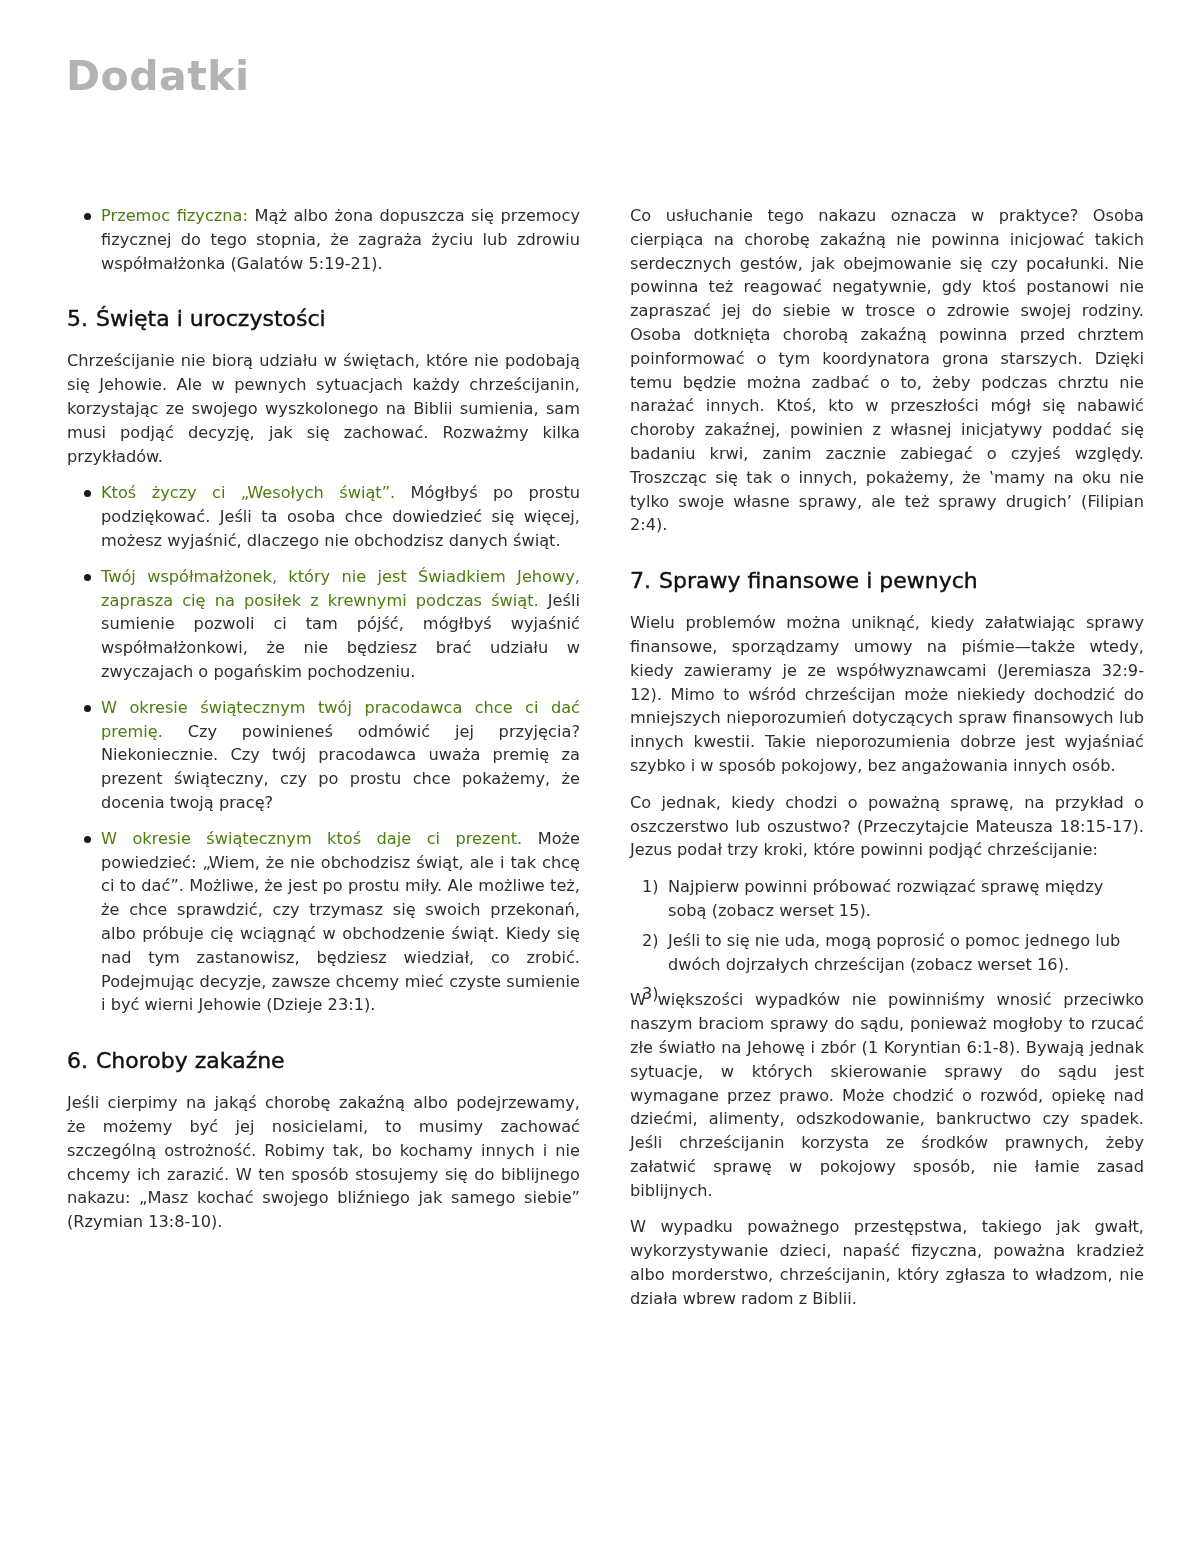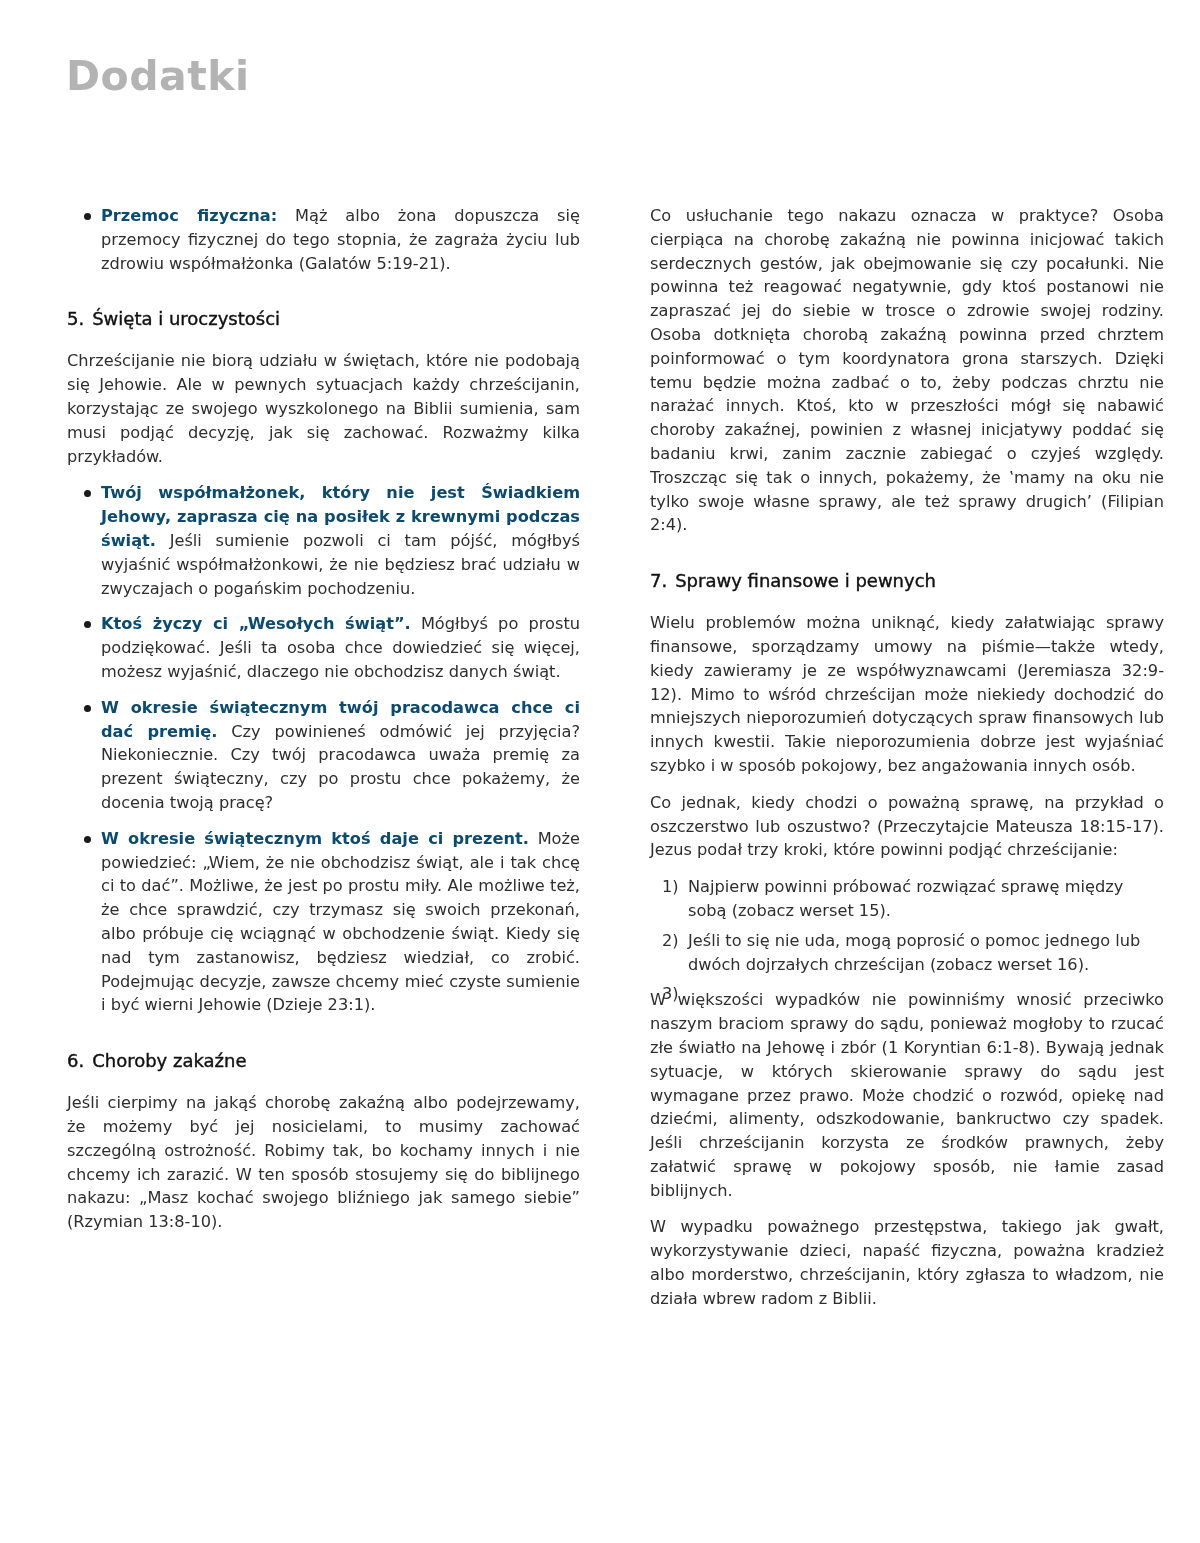--- a/index.html
+++ b/index.html
@@ -12,38 +12,38 @@
   .page-header {
     position: absolute; left: 66px; top: 52px;
     font-size: 41px; font-weight: bold; color: #b3b3b3;
     letter-spacing: 0.5px;
   }
   .col {
     position: absolute; top: 204px; width: 515px;
     font-size: 16.2px; line-height: 23.8px;
   }
   .col-left { left: 67px; width: 513px; }
-  .col-right { left: 650px; width: 514px; }
+  .col-right { left: 630px; width: 514px; }
   p.body { text-align: justify; margin-bottom: 13px; hyphens: manual; }
   h2.section {
-    font-size: 18px; font-weight: normal; color: #111;
+    font-size: 22px; font-weight: normal; color: #111;
     margin: 30px 0 16px 0; line-height: 28px;
     -webkit-text-stroke: 0.4px #111;
   }
   h2.section .num { margin-right: 8px; }
   ul.bullets { list-style: none; }
   ul.bullets li {
     position: relative; padding-left: 34px; text-align: justify;
     margin-bottom: 12px;
   }
   ul.bullets li .dot {
     position: absolute; left: 17px; top: 9px;
     width: 7px; height: 7px; border-radius: 50%; background: #1a1a1a;
   }
-  ul.bullets li b { font-weight: bold; color: #0c4a6e; }
+  ul.bullets li b { font-weight: normal; color: #4d7c0f; }
   ol.steps { list-style: none; margin: 4px 0 12px 12px; }
   ol.steps li {
     position: relative; padding-left: 26px; margin-bottom: 6px;
     text-align: left;
   }
   ol.steps li .n { position: absolute; left: 0; top: 0; }
   .first-block { margin-top: 0; }
 </style>
 </head>
 <body>
@@ -59,25 +59,25 @@
   </ul>
 
   <h2 class="section">
     <span class="num">5.</span><span>Święta i uroczystości</span>
   </h2>
   <p class="body">Chrześcijanie nie biorą udziału w świętach, które nie podobają się Jehowie. Ale w pewnych sytuacjach każdy chrześcijanin, korzystając ze swojego wyszkolonego na Biblii sumienia, sam musi podjąć decyzję, jak się zachować. Rozważmy kilka przykładów.</p>
 
   <ul class="bullets">
     <li>
       <span class="dot"></span>
-      <b>Twój współmałżonek, który nie jest Świadkiem Jehowy, zaprasza cię na posiłek z krewnymi podczas świąt.</b><span> Jeśli sumienie pozwoli ci tam pójść, mógłbyś wyjaśnić współmałżonkowi, że nie będziesz brać udziału w zwyczajach o pogańskim pochodzeniu.</span>
+      <b>Ktoś życzy ci „Wesołych świąt”.</b><span> Mógłbyś po prostu podziękować. Jeśli ta osoba chce dowiedzieć się więcej, możesz wyjaśnić, dlaczego nie obchodzisz danych świąt.</span>
     </li>
     <li>
       <span class="dot"></span>
-      <b>Ktoś życzy ci „Wesołych świąt”.</b><span> Mógłbyś po prostu podziękować. Jeśli ta osoba chce dowiedzieć się więcej, możesz wyjaśnić, dlaczego nie obchodzisz danych świąt.</span>
+      <b>Twój współmałżonek, który nie jest Świadkiem Jehowy, zaprasza cię na posiłek z krewnymi podczas świąt.</b><span> Jeśli sumienie pozwoli ci tam pójść, mógłbyś wyjaśnić współmałżonkowi, że nie będziesz brać udziału w zwyczajach o pogańskim pochodzeniu.</span>
     </li>
     <li>
       <span class="dot"></span>
       <b>W okresie świątecznym twój pracodawca chce ci dać premię.</b><span> Czy powinieneś odmówić jej przyjęcia? Niekoniecznie. Czy twój pracodawca uważa premię za prezent świąteczny, czy po prostu chce pokażemy, że docenia twoją pracę?</span>
     </li>
     <li>
       <span class="dot"></span>
       <b>W okresie świątecznym ktoś daje ci prezent.</b><span> Może powiedzieć: „Wiem, że nie obchodzisz świąt, ale i tak chcę ci to dać”. Możliwe, że jest po prostu miły. Ale możliwe też, że chce sprawdzić, czy trzymasz się swoich przekonań, albo próbuje cię wciągnąć w obchodzenie świąt. Kiedy się nad tym zastanowisz, będziesz wiedział, co zrobić. Podejmując decyzje, zawsze chcemy mieć czyste sumienie i być wierni Jehowie (Dzieje 23:1).</span>
     </li>
   </ul>

